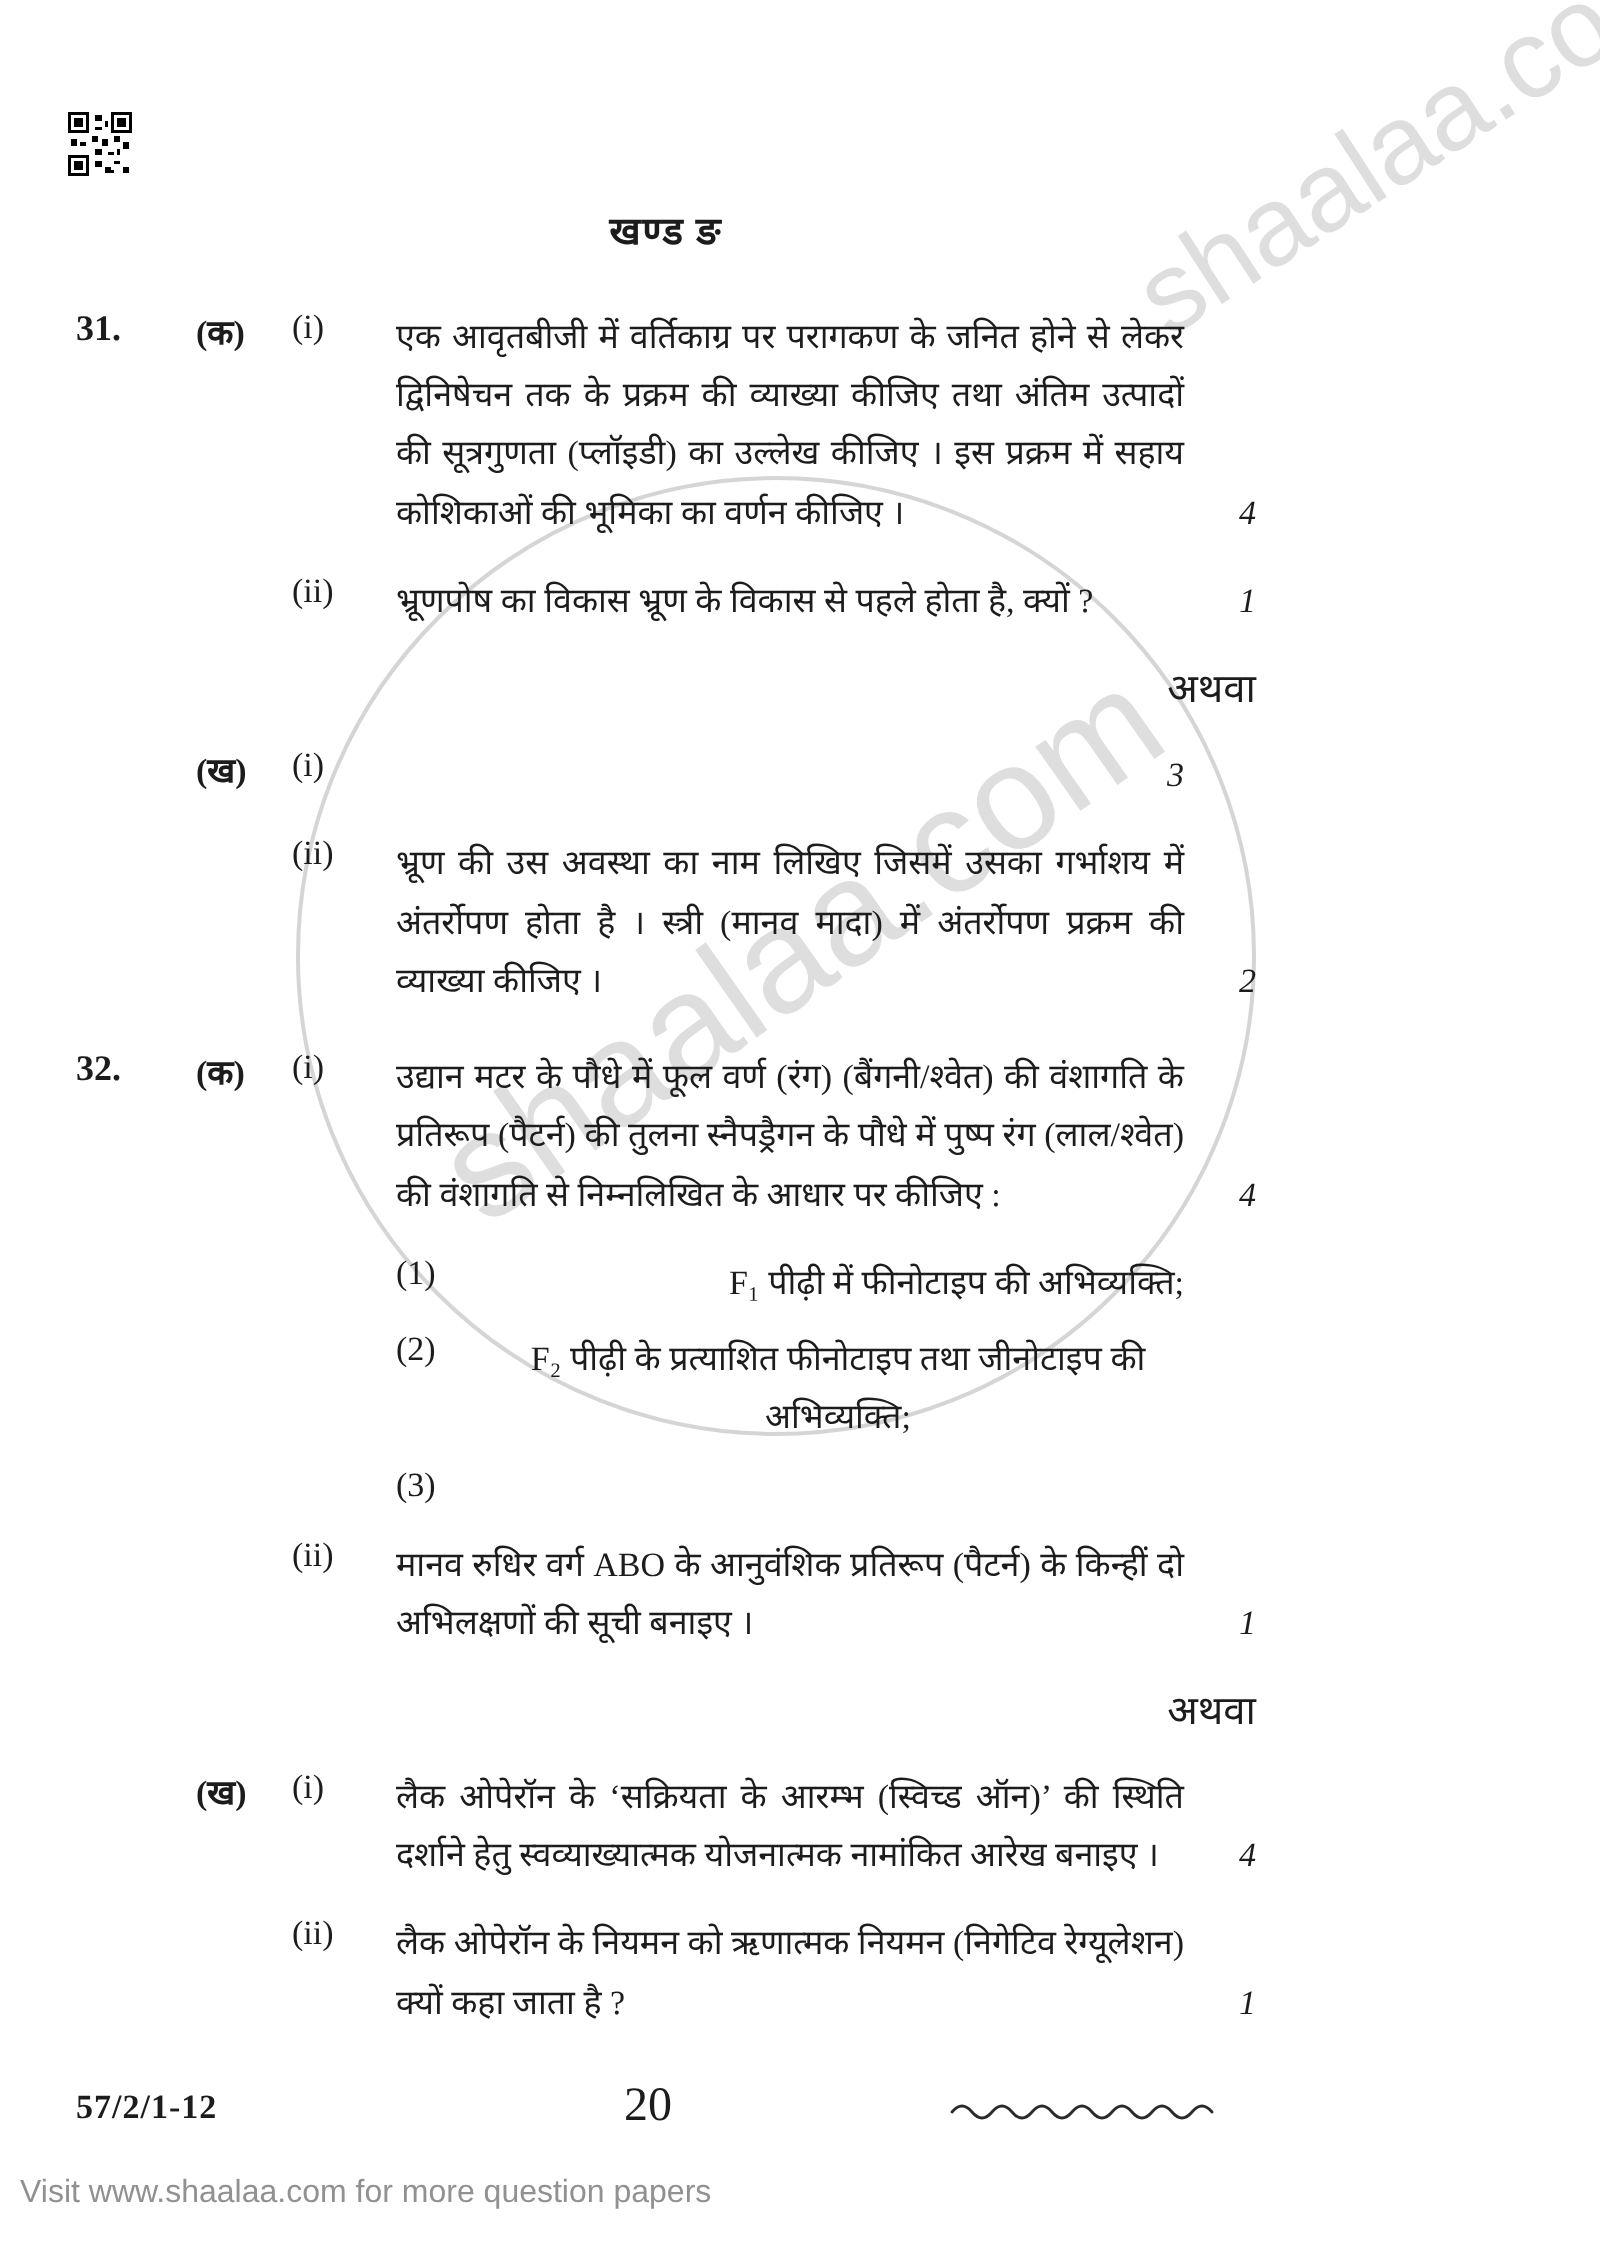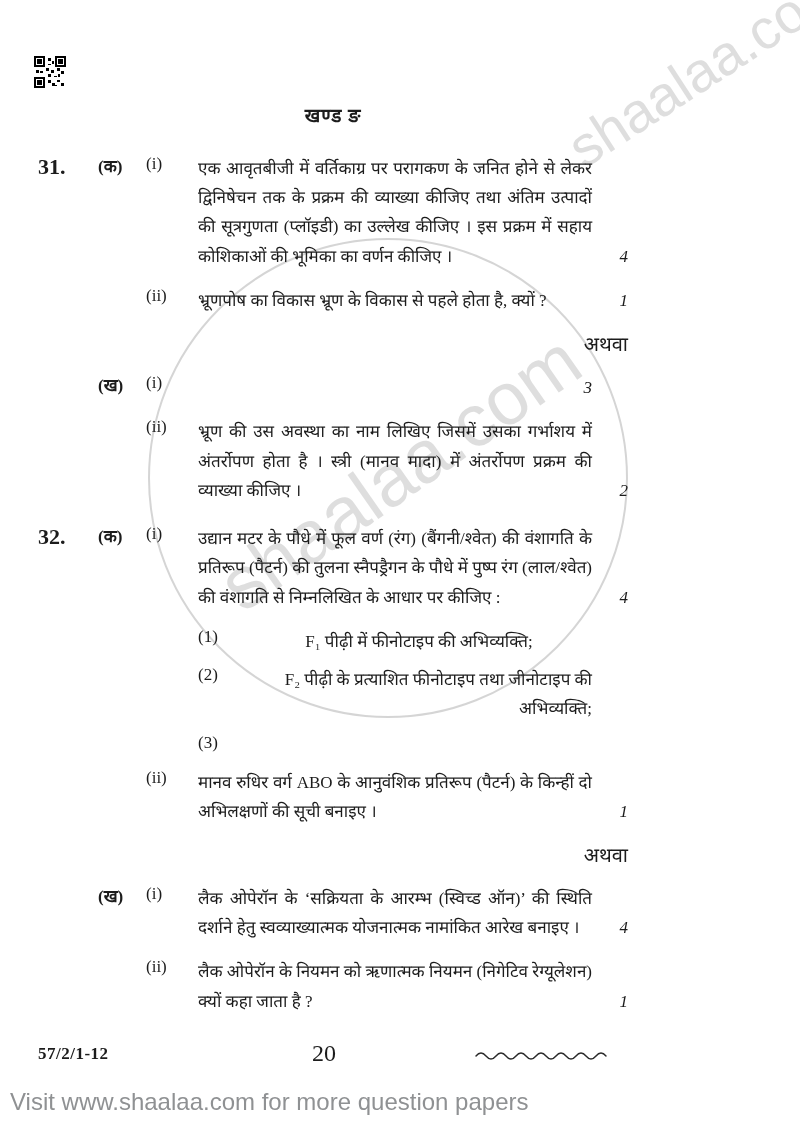--- a/index.html
+++ b/index.html
@@ -58,21 +58,21 @@
   .qrow{
     display:grid;
     grid-template-columns:60px 48px 52px 1fr 36px;
     margin-bottom:15px;
   }
   .item-row{
     display:grid;
     grid-template-columns:160px 48px 1fr 36px;
     margin-bottom:9px;
   }
-  .col-num{ font-weight:bold; font-size:22px; }
+  .col-num{ font-weight:bold; font-size:18px; }
   .col-part{ font-weight:bold; font-size:17px; }
   .col-sub{ font-size:17px; }
   .col-text{
     font-size:17px; line-height:1.72;
     text-align:justify;
   }
   .col-marks{
     font-size:17px; font-style:italic;
     text-align:right; align-self:end;
     line-height:1.72;
@@ -91,21 +91,21 @@
     align-items:center;
     font-size:17px;
   }
   .footer .code{ justify-self:start; font-weight:600; letter-spacing:.5px; }
   .footer .pageno{ justify-self:center; font-size:24px; }
   .footer .squiggle{ justify-self:end; }
 
   .banner{
     position:absolute; left:10px; top:1088px;
     font-family:"Liberation Sans","DejaVu Sans",sans-serif;
-    font-size:24px; color:#8f9193;
+    font-size:16px; color:#8f9193;
   }
 </style>
 </head>
 <body>
 
 <div class="page">
 
   <div class="wm-circle"></div>
   <div class="wm-text big">shaalaa.com</div>
   <div class="wm-text corner">shaalaa.com</div>
@@ -180,27 +180,27 @@
       <div class="col-num">32.</div>
       <div class="col-part">(क)</div>
       <div class="col-sub">(i)</div>
       <div class="col-text">उद्यान मटर के पौधे में फूल वर्ण (रंग) (बैंगनी/श्वेत) की वंशागति के प्रतिरूप (पैटर्न) की तुलना स्नैपड्रैगन के पौधे में पुष्प रंग (लाल/श्वेत) की वंशागति से निम्नलिखित के आधार पर कीजिए :</div>
       <div class="col-marks">4</div>
     </div>
 
     <div class="item-row">
       <div></div>
       <div class="col-sub">(1)</div>
-      <div class="col-text" style="text-align:center;">F₁ पीढ़ी में फीनोटाइप की अभिव्यक्ति;</div>
+      <div class="col-text" style="text-align:right;">F₁ पीढ़ी में फीनोटाइप की अभिव्यक्ति;</div>
       <div></div>
     </div>
     <div class="item-row">
       <div></div>
       <div class="col-sub">(2)</div>
-      <div class="col-text" style="text-align:right;">F₂ पीढ़ी के प्रत्याशित फीनोटाइप तथा जीनोटाइप की अभिव्यक्ति;</div>
+      <div class="col-text" style="text-align:center;">F₂ पीढ़ी के प्रत्याशित फीनोटाइप तथा जीनोटाइप की अभिव्यक्ति;</div>
       <div></div>
     </div>
     <div class="item-row" style="margin-bottom:15px;">
       <div></div>
       <div class="col-sub">(3)</div>
       <div></div>
     </div>
 
     <div class="qrow">
       <div class="col-num"></div>

